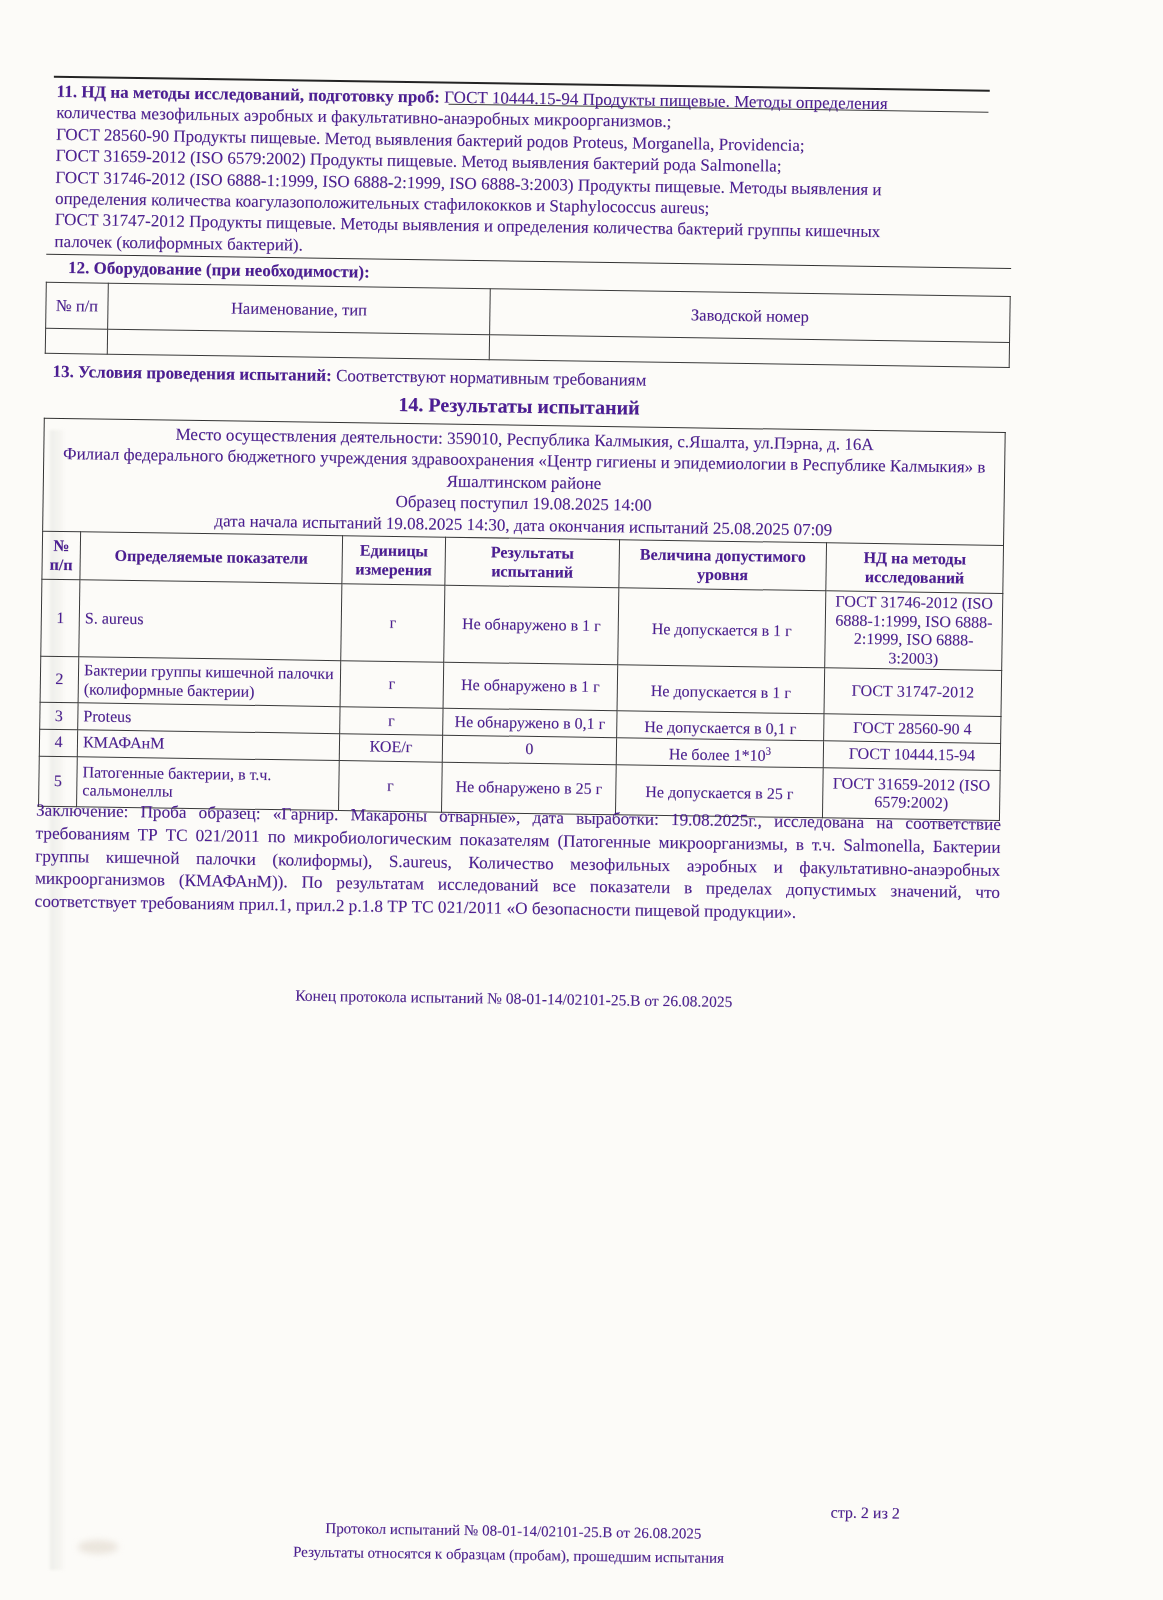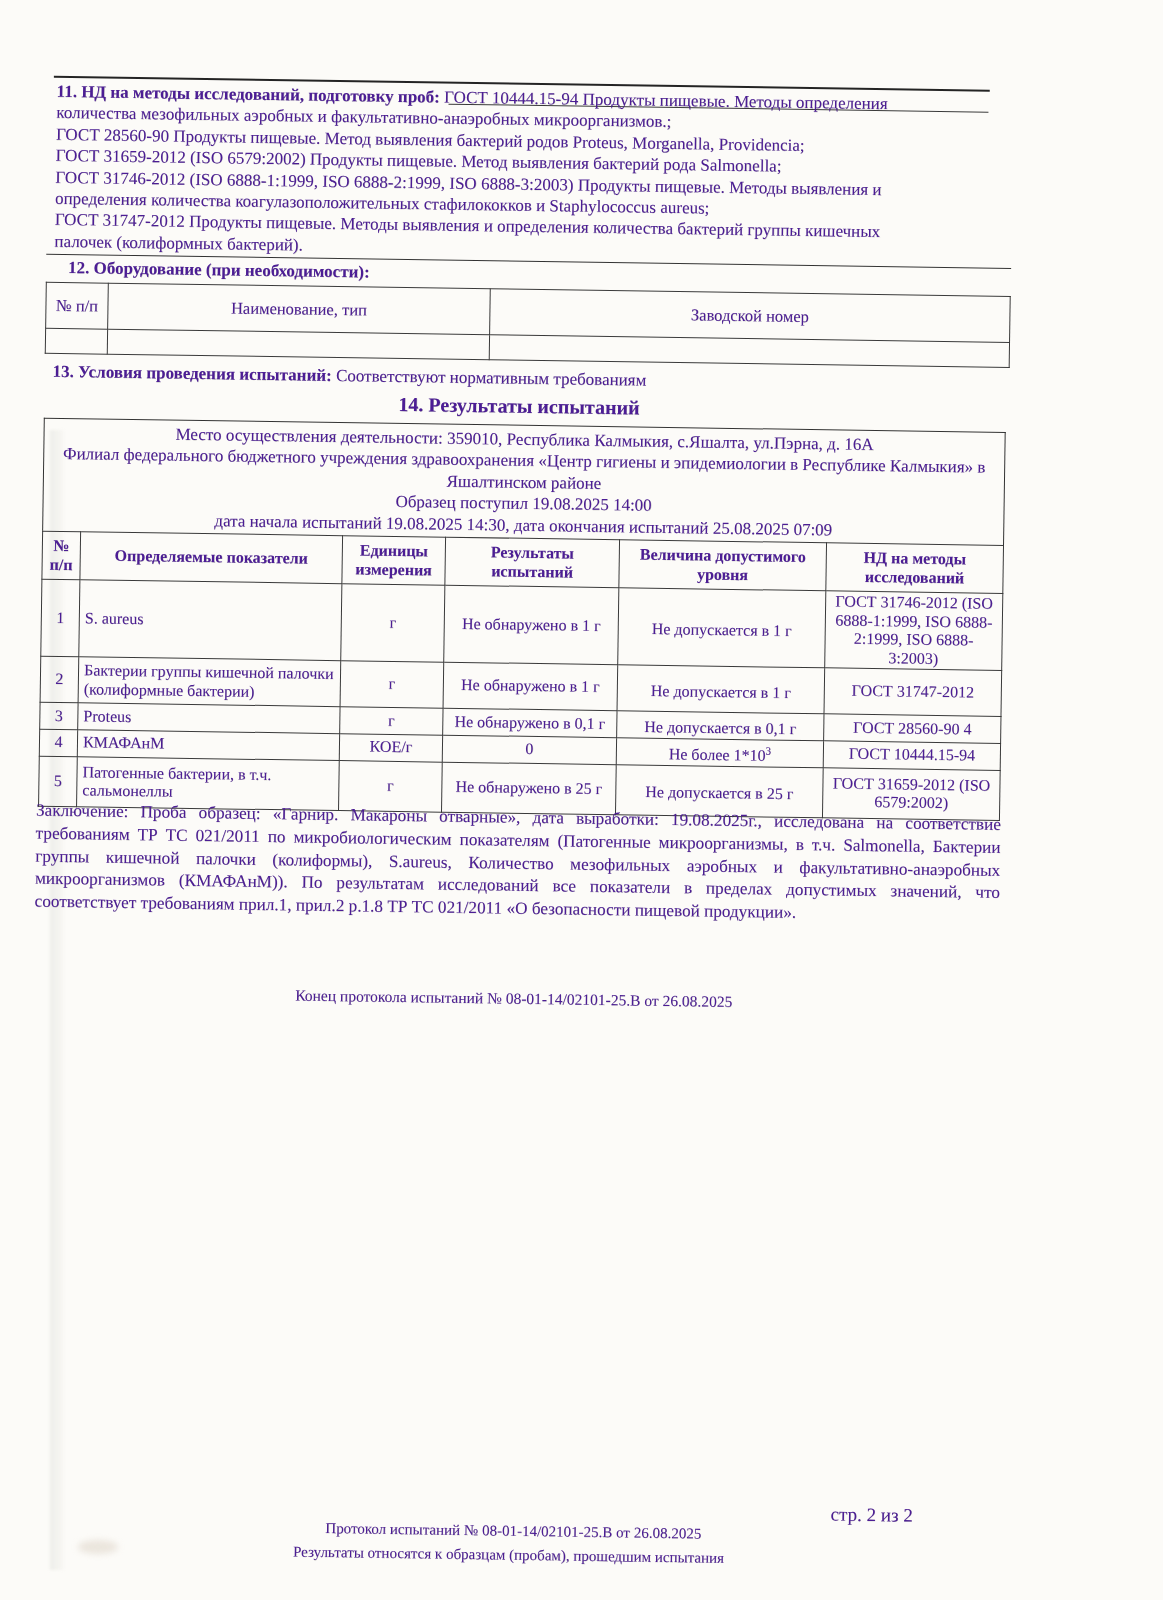--- a/index.html
+++ b/index.html
@@ -47,21 +47,21 @@
   .r3{height:22px;}
   .r4{height:26px;}
   .r5{height:50px;}
   sup{font-size:11px;}
   
   .conclusion{
     position:absolute;left:48px;top:799px;width:965px;
     font-size:17.2px;line-height:22.8px;text-align:justify;
   }
   .endline{position:absolute;left:310px;top:982px;font-size:15.5px;}
-  .pagenum{position:absolute;left:853px;top:1491px;font-size:19px;}
+  .pagenum{position:absolute;left:853px;top:1491px;font-size:16px;}
   .footer1{position:absolute;left:348px;top:1515px;font-size:15px;}
   .footer2{position:absolute;left:316px;top:1539px;font-size:15px;}
   
   .scan-band{
     position:absolute;left:50px;top:430px;width:14px;height:1140px;
     background:linear-gradient(to right, rgba(172,180,168,0.18), rgba(172,180,168,0.04));
     filter:blur(1.5px);
   }
   .scan-smudge{
     position:absolute;left:78px;top:1540px;width:40px;height:14px;border-radius:50%;

